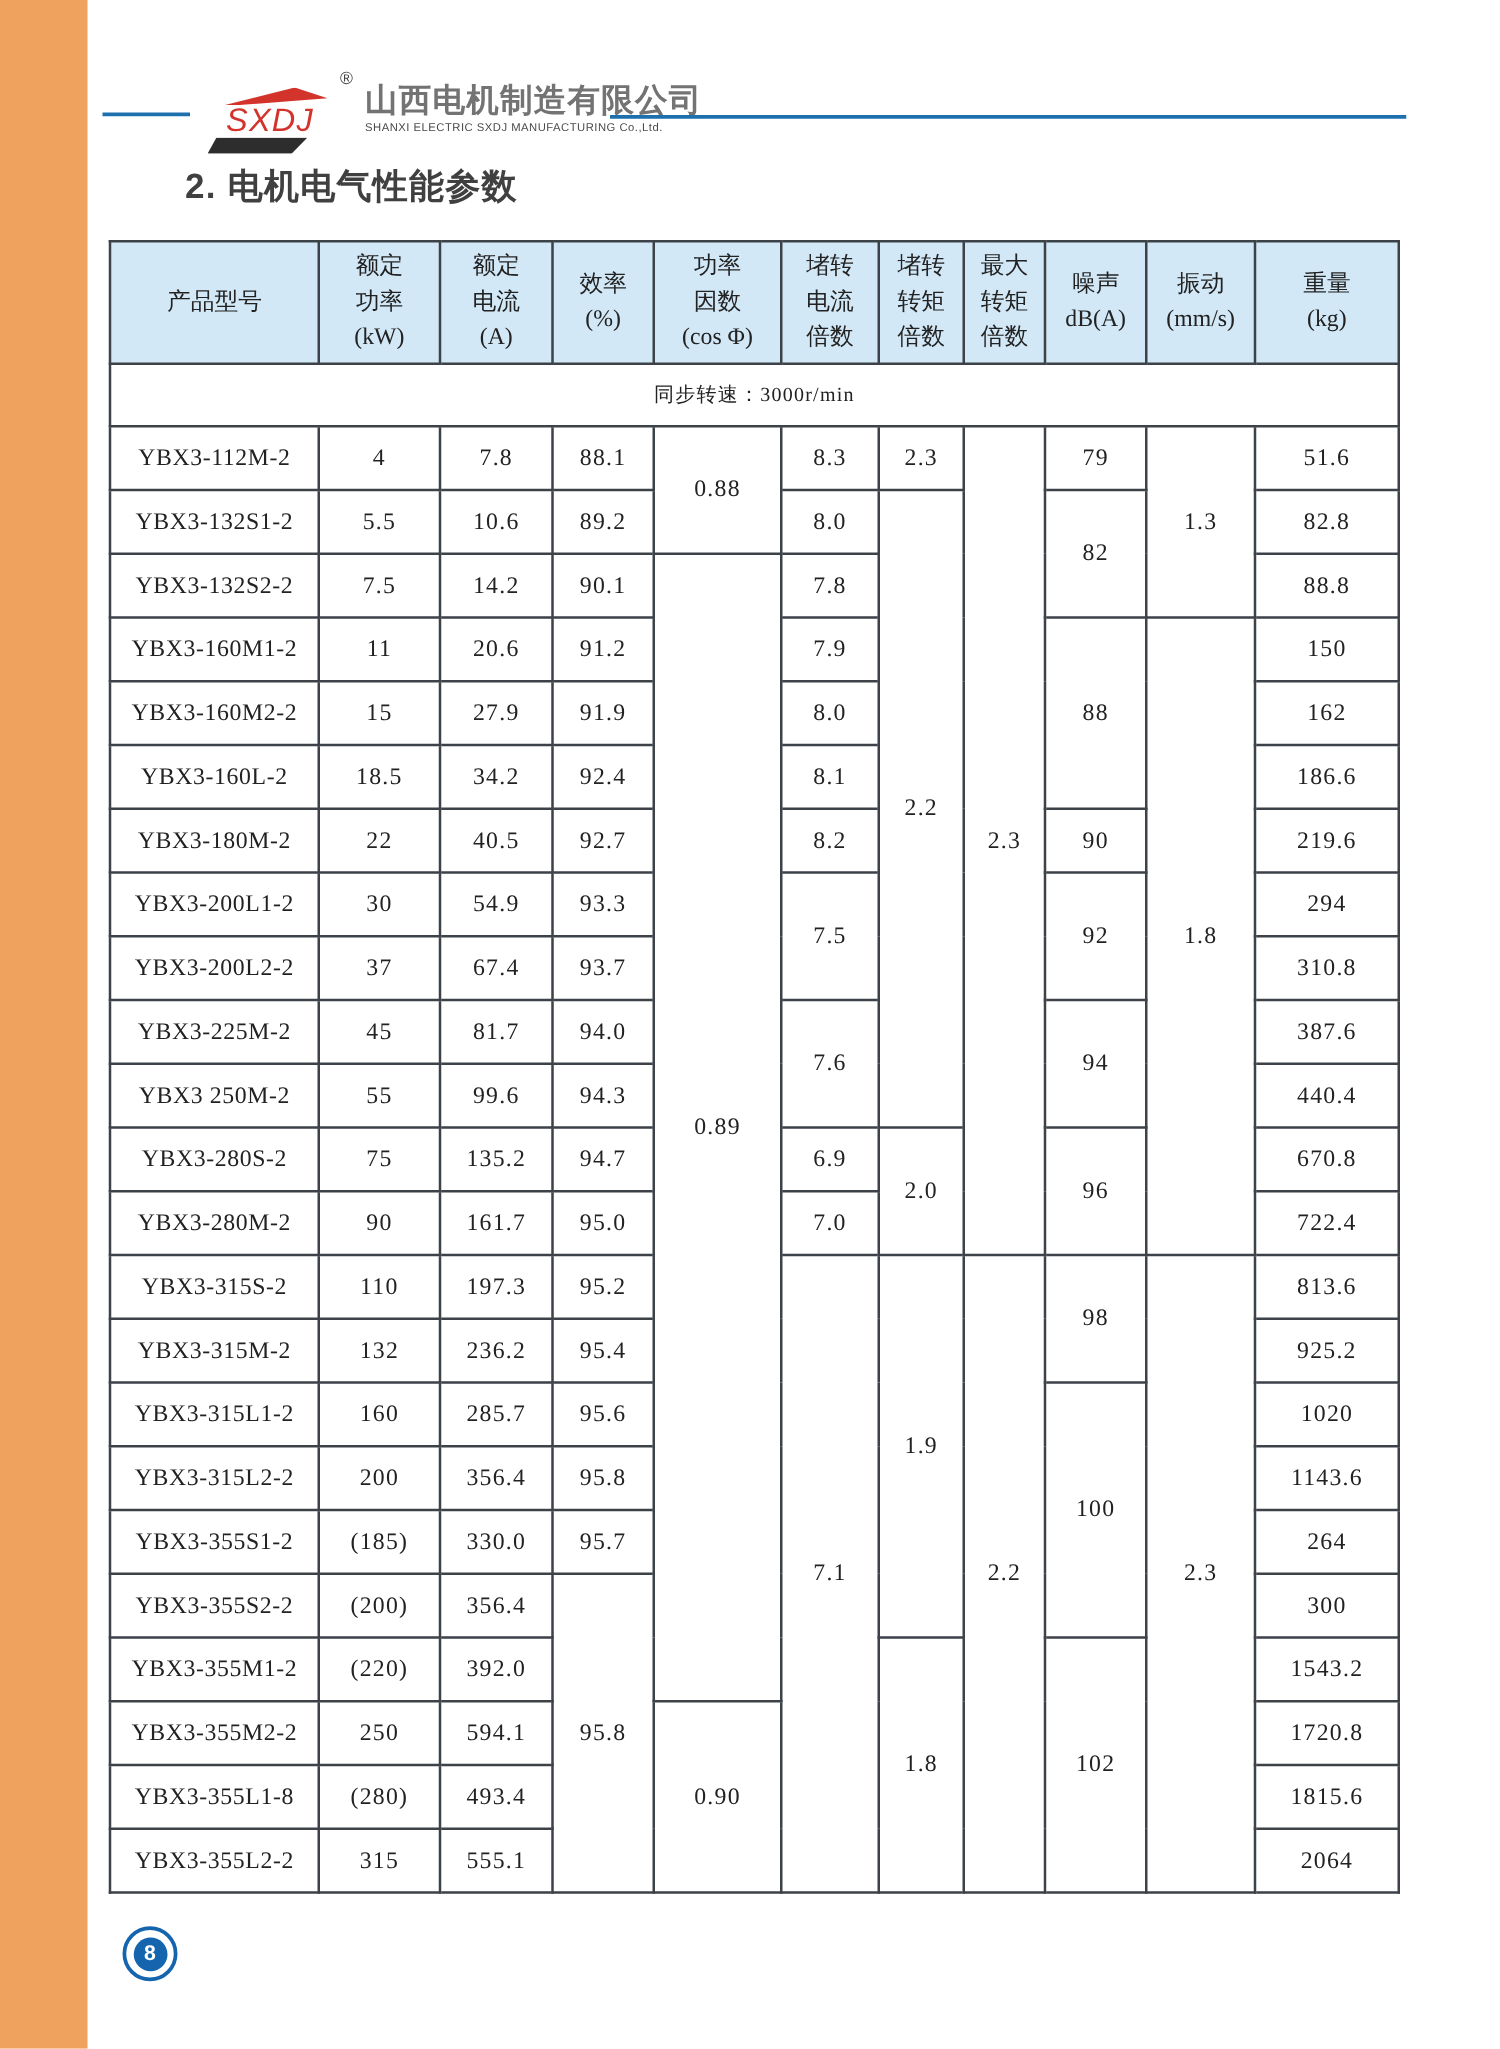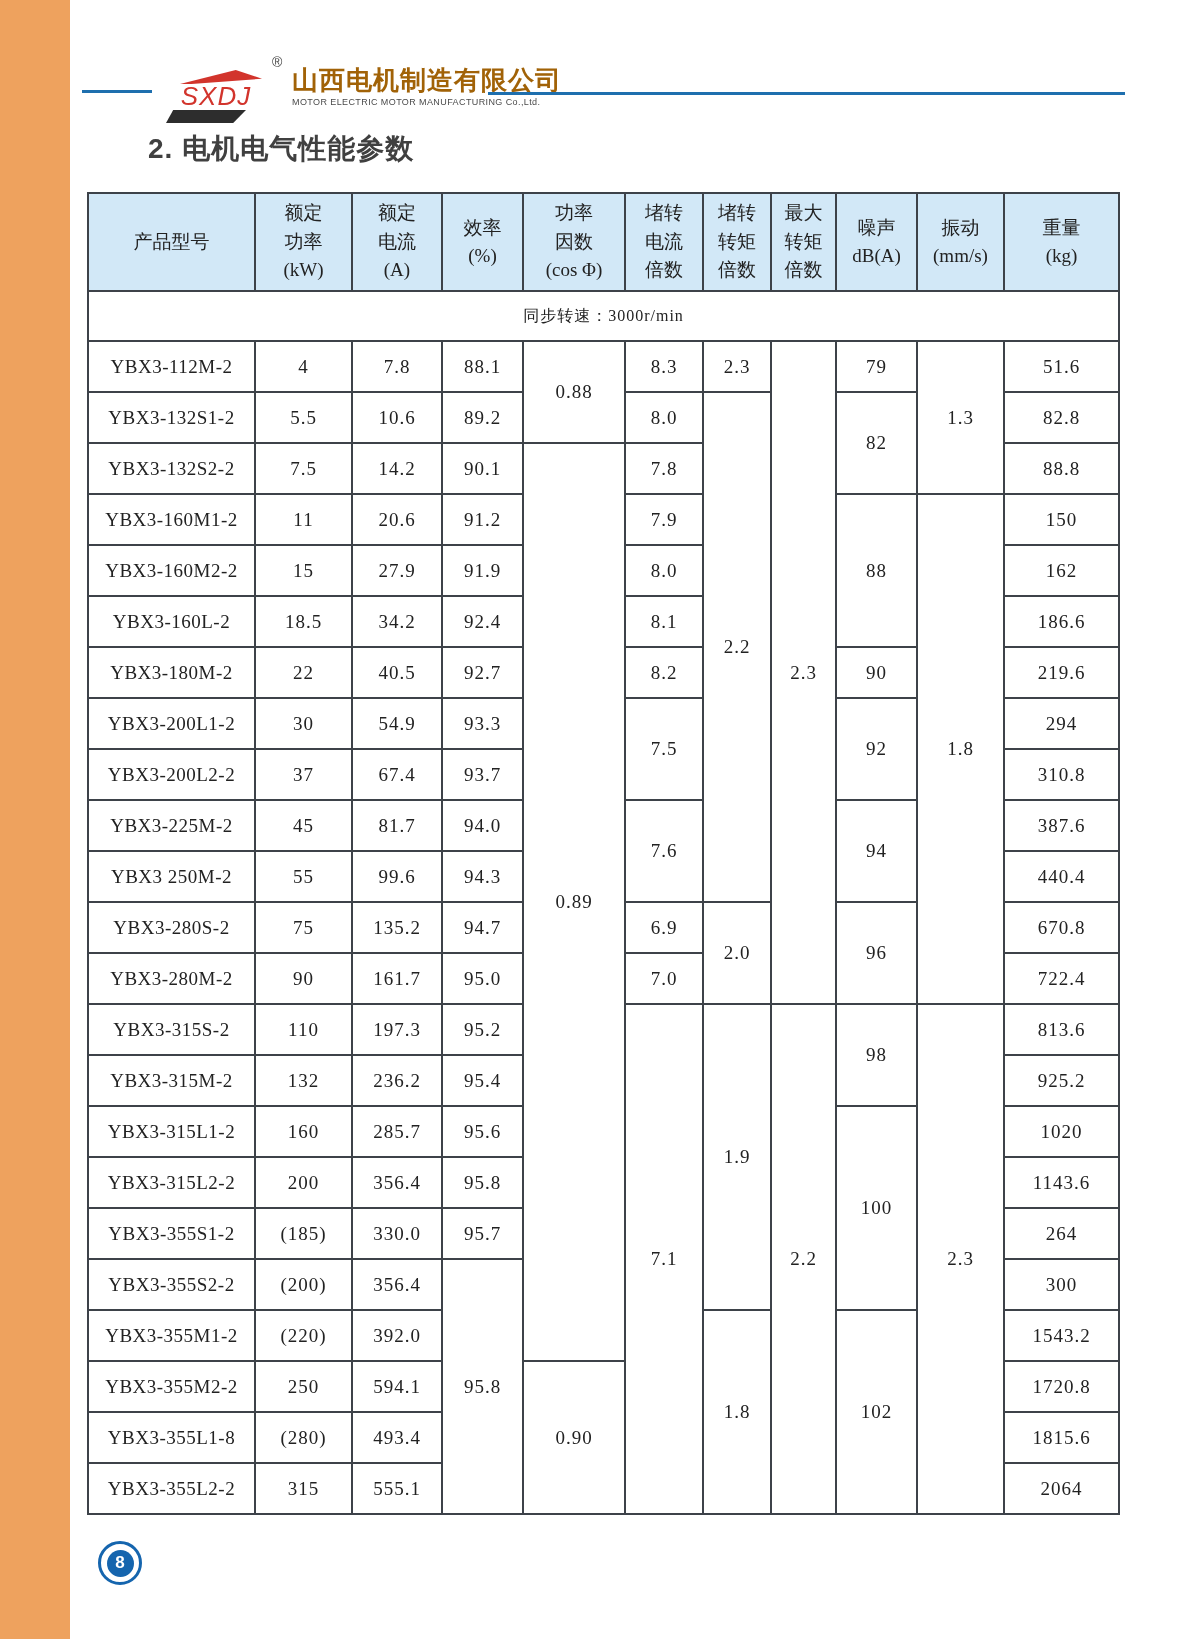--- a/index.html
+++ b/index.html
@@ -34,21 +34,21 @@
     position:absolute;left:0;top:40px;width:80px;height:13px;background:#2d2d2d;
     clip-path:polygon(9% 0,100% 0,84% 100%,0 100%);
   }
   .logo-reg{
     position:absolute;left:190px;top:2px;font-size:14px;color:#444;
     font-family:"Liberation Sans","DejaVu Sans",sans-serif;
   }
   .company-names{position:absolute;left:210px;top:14px;width:260px;}
   .company-cn{
     font-family:"Liberation Sans","DejaVu Sans",sans-serif;
-    font-size:26px;line-height:28px;color:#a16207;font-weight:600;letter-spacing:1px;white-space:nowrap;
+    font-size:26px;line-height:28px;color:#737373;font-weight:600;letter-spacing:1px;white-space:nowrap;
   }
   .company-en{
     font-family:"Liberation Sans","DejaVu Sans",sans-serif;
     font-size:9px;color:#4a4a4a;letter-spacing:0.4px;margin-top:3px;white-space:nowrap;
   }
   
   .section-title{
     position:absolute;left:148px;top:130px;margin:0;
     font-family:"Liberation Sans","DejaVu Sans",sans-serif;
     font-size:28px;font-weight:bold;color:#404040;letter-spacing:1px;
@@ -93,21 +93,21 @@
 <header class="brand-header">
   <div class="rule rule-left"></div>
   <div class="logo-mark">
     <div class="logo-roof"></div>
     <div class="logo-text">SXDJ</div>
     <div class="logo-base"></div>
   </div>
   <div class="logo-reg">®</div>
   <div class="company-names">
     <div class="company-cn">山西电机制造有限公司</div>
-    <div class="company-en">MOTOR ELECTRIC MOTOR MANUFACTURING Co.,Ltd.</div>
+    <div class="company-en">SHANXI ELECTRIC SXDJ MANUFACTURING Co.,Ltd.</div>
   </div>
   <div class="rule rule-right"></div>
 </header>
 
 <h2 class="section-title">2. 电机电气性能参数</h2>
 
 <table class="spec-table">
   <colgroup>
     <col style="width:167px">
       <col style="width:97px">

